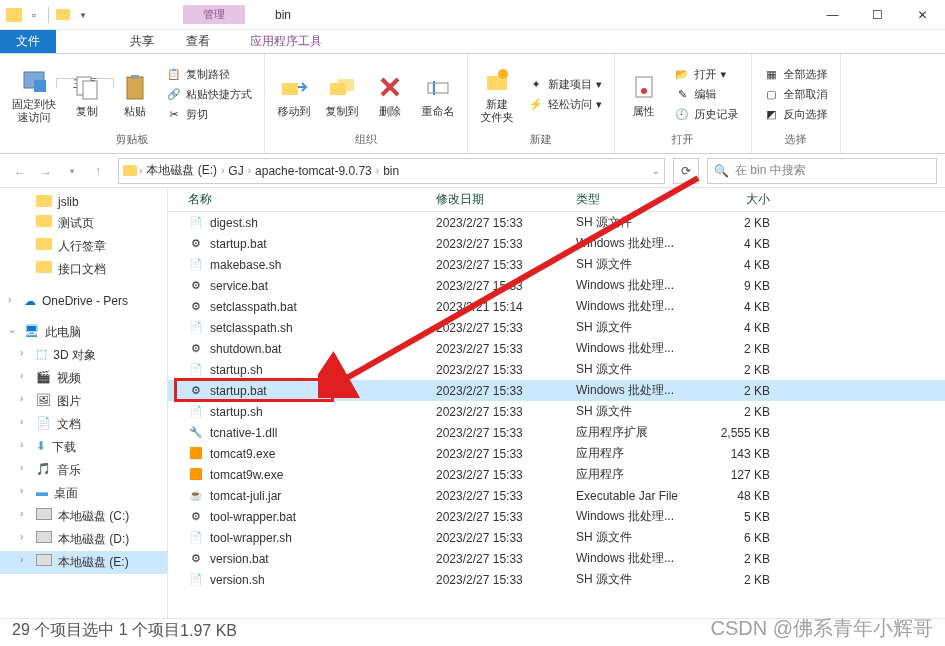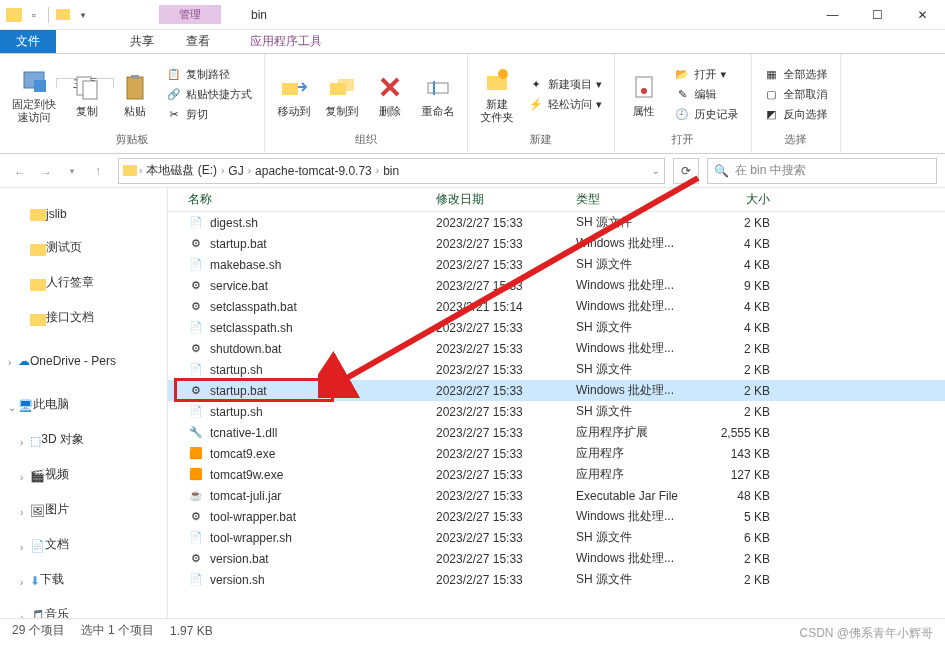--- a/index.html
+++ b/index.html
@@ -2,21 +2,21 @@
 <html><head>
 <meta charset="utf-8">
 <style>
 * { margin: 0; padding: 0; box-sizing: border-box; font-family: "Microsoft YaHei", "Segoe UI", sans-serif; }
 body { width: 945px; height: 646px; background: #fff; font-size: 12px; overflow: hidden; position: relative; }
 .titlebar { height: 30px; display: flex; align-items: center; background: #fff; border-bottom: 1px solid #e5e5e5; }
 .titlebar-left { display: flex; align-items: center; gap: 4px; padding-left: 6px; }
 .folder-icon { width: 16px; height: 14px; background: #ffd767; border-radius: 1px; display: inline-block; }
 .qat-icon { width: 16px; height: 16px; display: inline-flex; align-items: center; justify-content: center; color: #555; }
 .qat-sep { width: 1px; height: 16px; background: #ccc; margin: 0 2px; }
-.title-manage { flex: 0 0 auto; margin-left: 68px; background: #e5c5e5; color: #8b4e8b; font-size: 11px; padding: 2px 20px; }
+.title-manage { flex: 0 0 auto; margin-left: 92px; background: #e5c5e5; color: #8b4e8b; font-size: 11px; padding: 2px 20px; }
 .title-text { margin-left: 30px; color: #333; }
 .win-controls { margin-left: auto; display: flex; }
 .win-btn { width: 45px; height: 30px; display: flex; align-items: center; justify-content: center; color: #333; }
 .tabs { height: 24px; display: flex; align-items: stretch; background: #fff; border-bottom: 1px solid #d0d0d0; }
 .tab { padding: 4px 16px; color: #333; display: flex; align-items: center; }
 .tab.file { background: #1979ca; color: #fff; }
 .tab.active { border: 1px solid #d0d0d0; border-bottom: 1px solid #fff; margin-bottom: -1px; margin-top: 48px; }
 .ribbon { height: 100px; background: #fff; display: flex; border-bottom: 1px solid #d0d0d0; }
 .ribbon-group { border-right: 1px solid #e5e5e5; padding: 4px 8px; display: flex; flex-direction: column; }
 .ribbon-group-content { flex: 1; display: flex; align-items: center; gap: 6px; }
@@ -30,41 +30,41 @@
 .addrbar { height: 34px; display: flex; align-items: center; gap: 8px; padding: 4px 8px; border-bottom: 1px solid #e5e5e5; }
 .nav-arrows { display: flex; gap: 2px; }
 .nav-arrow { width: 24px; height: 24px; display: flex; align-items: center; justify-content: center; color: #999; border-radius: 2px; }
 .breadcrumb { flex: 1; height: 26px; border: 1px solid #ccc; display: flex; align-items: center; padding: 0 4px; gap: 2px; }
 .crumb { display: flex; align-items: center; gap: 2px; color: #333; padding: 0 2px; }
 .crumb-sep { color: #888; font-size: 10px; }
 .refresh-btn { width: 26px; height: 26px; border: 1px solid #ccc; display: flex; align-items: center; justify-content: center; color: #555; }
 .search-box { width: 230px; height: 26px; border: 1px solid #ccc; display: flex; align-items: center; padding: 0 6px; color: #888; gap: 6px; }
 .content { display: flex; height: 430px; }
 .nav-pane { width: 168px; border-right: 1px solid #e5e5e5; overflow: auto; padding: 4px 0; }
-.nav-item { display: flex; align-items: flex-end; padding: 3px 8px 3px 20px; font-size: 12px; color: #333; margin-top: 12px; }
+.nav-item { display: flex; align-items: flex-start; gap: 6px; padding: 3px 8px 3px 20px; font-size: 12px; color: #333; }
 .nav-item.selected { background: #cce8ff; }
 .nav-item .chev { width: 10px; color: #888; font-size: 10px; }
 .nav-spacer { height: 10px; }
 .folder-small { width: 16px; height: 12px; background: #ffd767; border-radius: 1px; display: inline-block; }
 .drive-icon { width: 16px; height: 12px; background: #ddd; border: 1px solid #999; display: inline-block; }
 .file-pane { flex: 1; position: relative; }
 .col-headers { display: flex; height: 24px; border-bottom: 1px solid #e5e5e5; align-items: center; color: #14532d; }
 .col { padding: 0 8px; }
 .col-name { width: 260px; padding-left: 20px; }
 .col-date { width: 140px; }
 .col-type { width: 130px; }
 .col-size { width: 80px; text-align: right; }
 .file-row { display: flex; height: 21px; align-items: center; color: #333; }
 .file-row.selected { background: #cce8ff; }
 .file-row .fn { width: 260px; padding-left: 20px; display: flex; align-items: center; gap: 6px; }
 .file-row .fico { width: 16px; height: 16px; display: flex; align-items: center; justify-content: center; font-size: 11px; }
-.statusbar { height: 24px; border-top: 1px solid #e5e5e5; display: flex; align-items: center; padding: 0 12px; gap: 16px; font-size: 12px; color: #555; }
+.statusbar { height: 24px; border-top: 1px solid #e5e5e5; display: flex; align-items: center; padding: 0 12px; font-size: 16px; color: #555; }
 .red-arrow { position: absolute; pointer-events: none; }
 .red-box { position: absolute; border: 3px solid #e02020; pointer-events: none; }
-.watermark { position: absolute; right: 12px; bottom: 4px; color: rgba(120,120,120,0.7); font-size: 12px; }
+.watermark { position: absolute; right: 12px; bottom: 4px; color: rgba(120,120,120,0.7); font-size: 20px; }
 svg { display: block; }
 </style>
 </head>
 <body>
 
 <div class="titlebar">
   <div class="titlebar-left">
     <span class="qat-icon">
         <span class="folder-icon"></span>
       </span>

